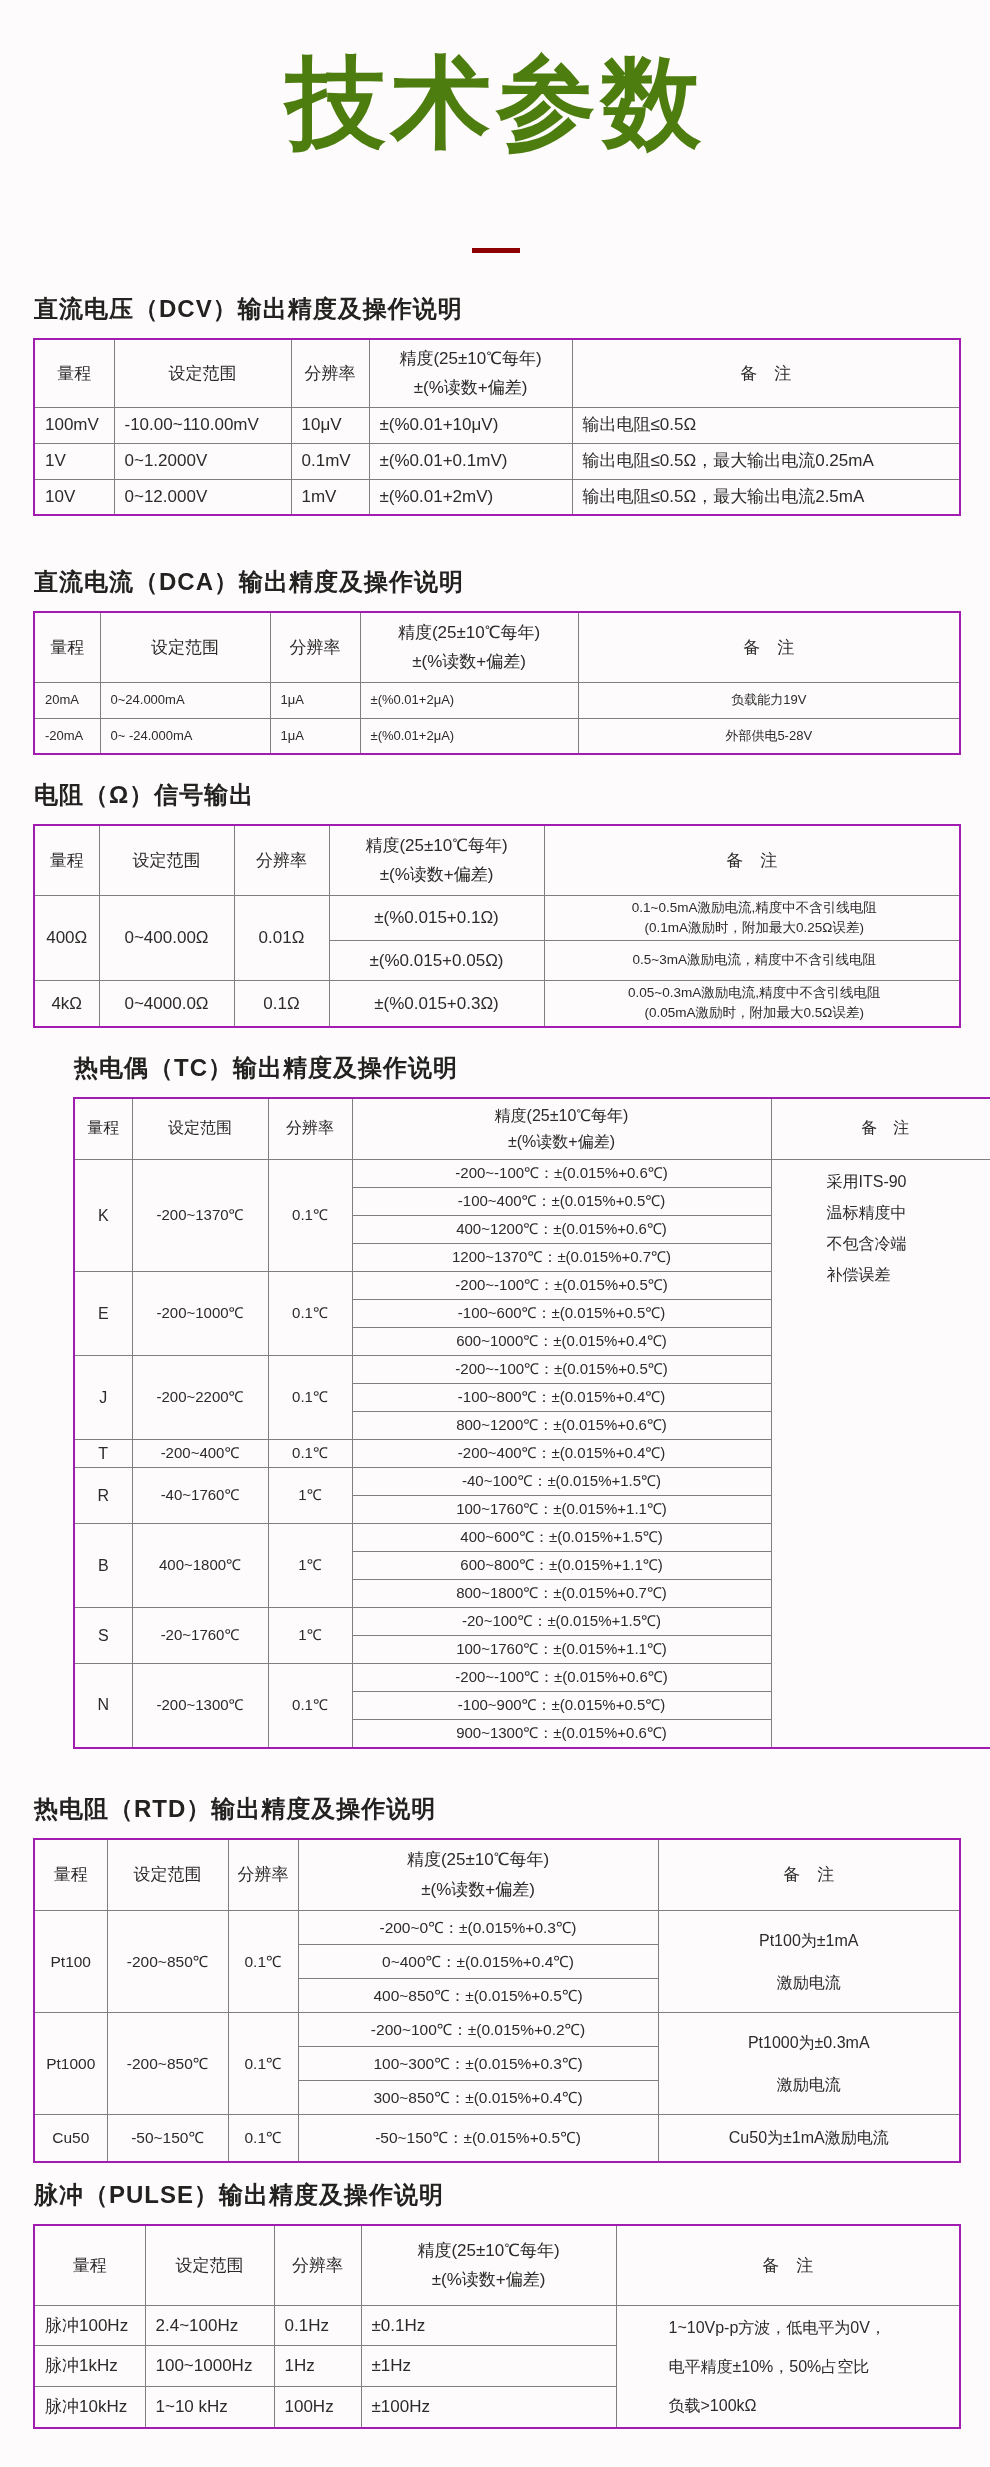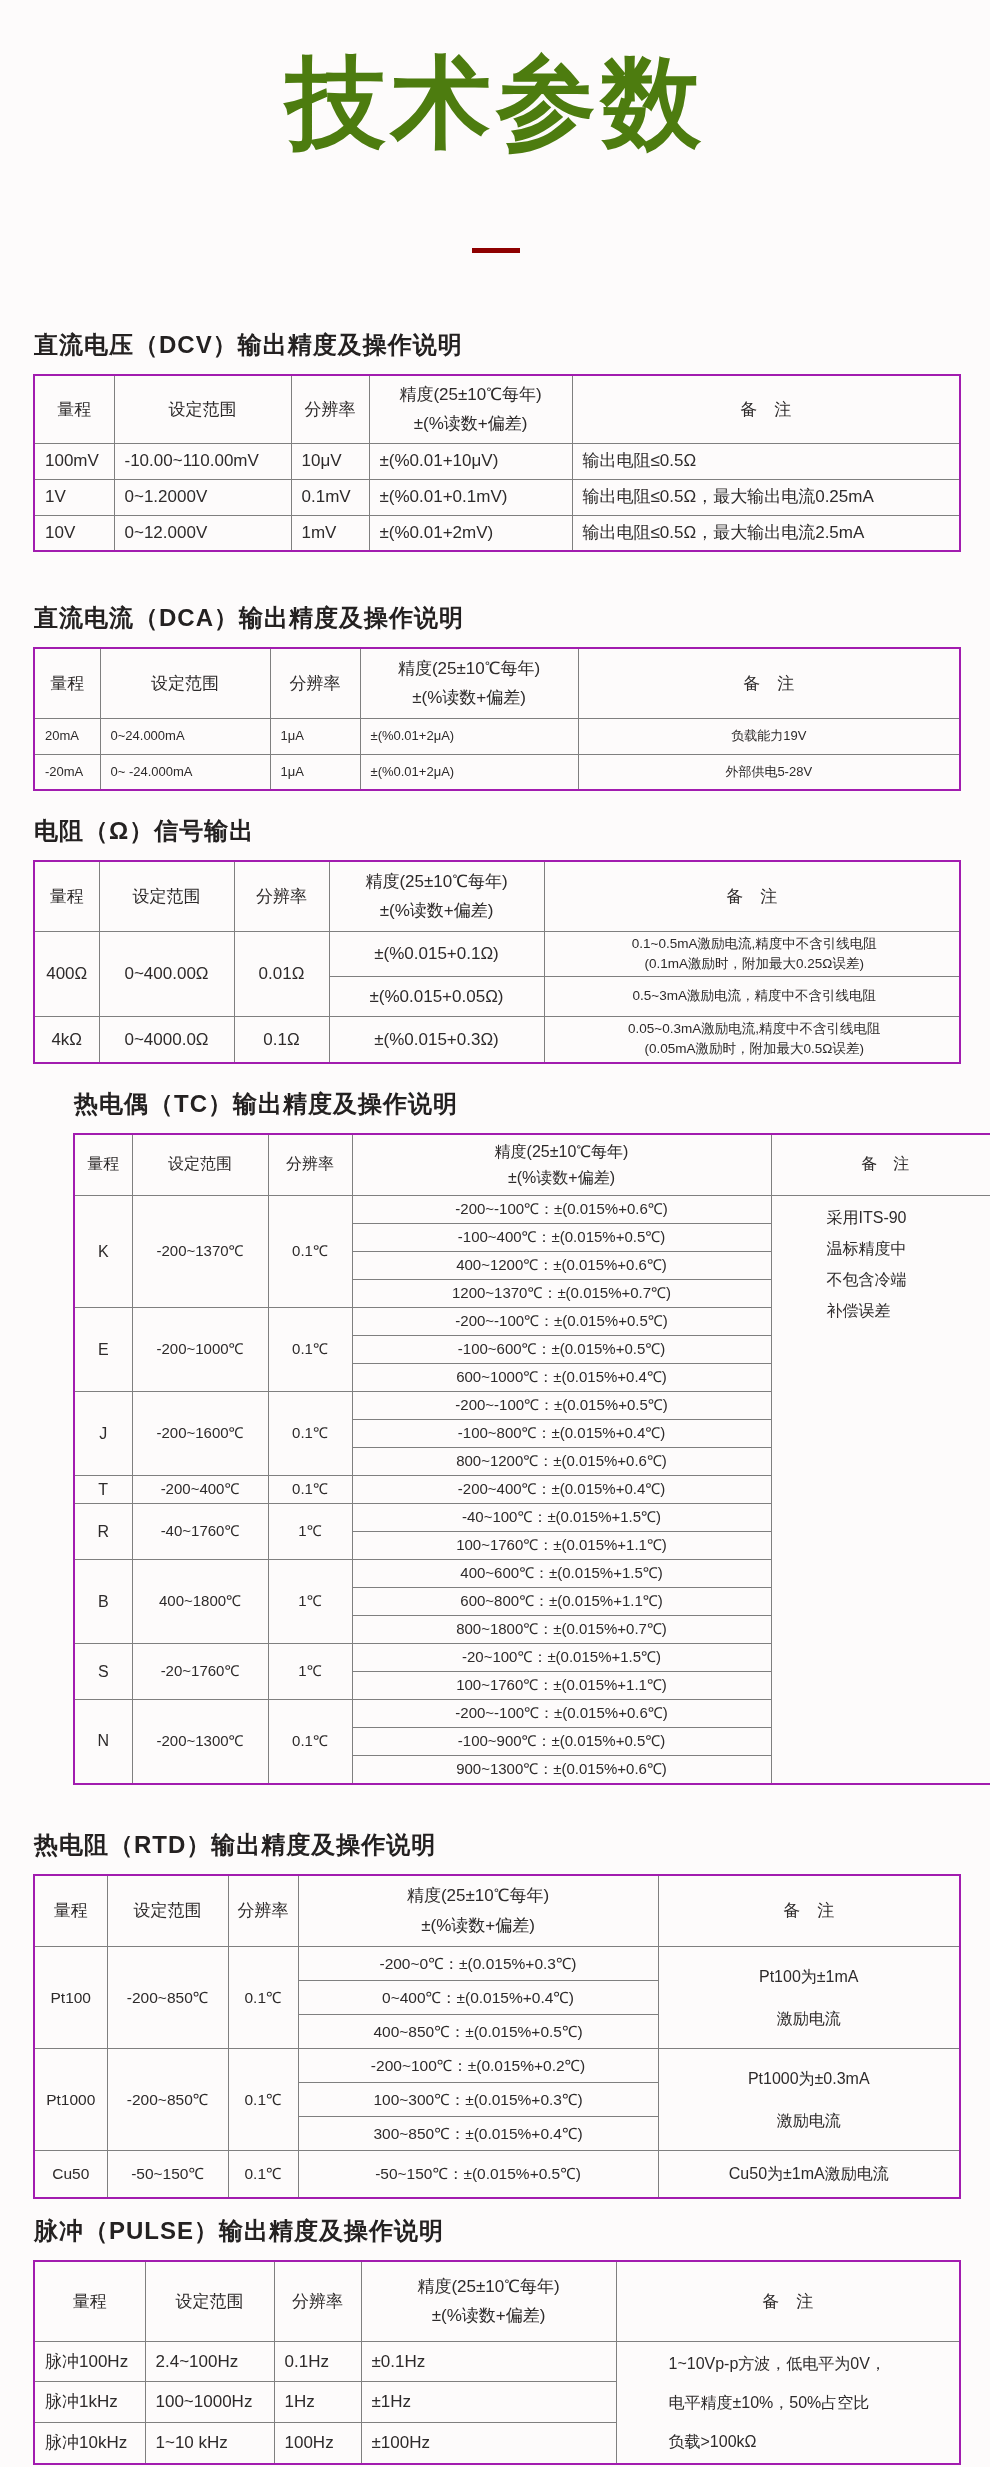--- a/index.html
+++ b/index.html
@@ -19,21 +19,21 @@
     font-weight:900; letter-spacing:5px;
     color:#4d7c0f;
   }
   .accent-dash{
     width:48px; height:5px;
     background:#8e0000;
     margin:86px auto 0 auto;
   }
 
   .section{margin-top:50px;}
-  .section.sec-dcv{margin-top:76px;}
+  .section.sec-dcv{margin-top:40px;}
   .section.sec-dca{margin-top:50px;}
   .section.sec-ohm{margin-top:24px;}
   .section.sec-tc{margin-top:24px;padding-left:40px;}
   .section.sec-rtd{margin-top:44px;}
   .section.sec-pulse{margin-top:16px;}
 
   .sec-heading{
     margin:0 0 13px 1px;
     font-size:24px; font-weight:bold;
     color:#242121; letter-spacing:1px;
@@ -402,21 +402,21 @@
           <tr>
             <td class="col-prec">
               <div class="cell-line">600~1000℃：±(0.015%+0.4℃)</div>
             </td>
           </tr>
           <tr>
             <td class="col-range" rowspan="3">
               <div class="cell-line">J</div>
             </td>
             <td class="col-set" rowspan="3">
-              <div class="cell-line">-200~1600℃</div>
+              <div class="cell-line">-200~2200℃</div>
             </td>
             <td class="col-res" rowspan="3">
               <div class="cell-line">0.1℃</div>
             </td>
             <td class="col-prec">
               <div class="cell-line">-200~-100℃：±(0.015%+0.5℃)</div>
             </td>
           </tr>
           <tr>
             <td class="col-prec">

